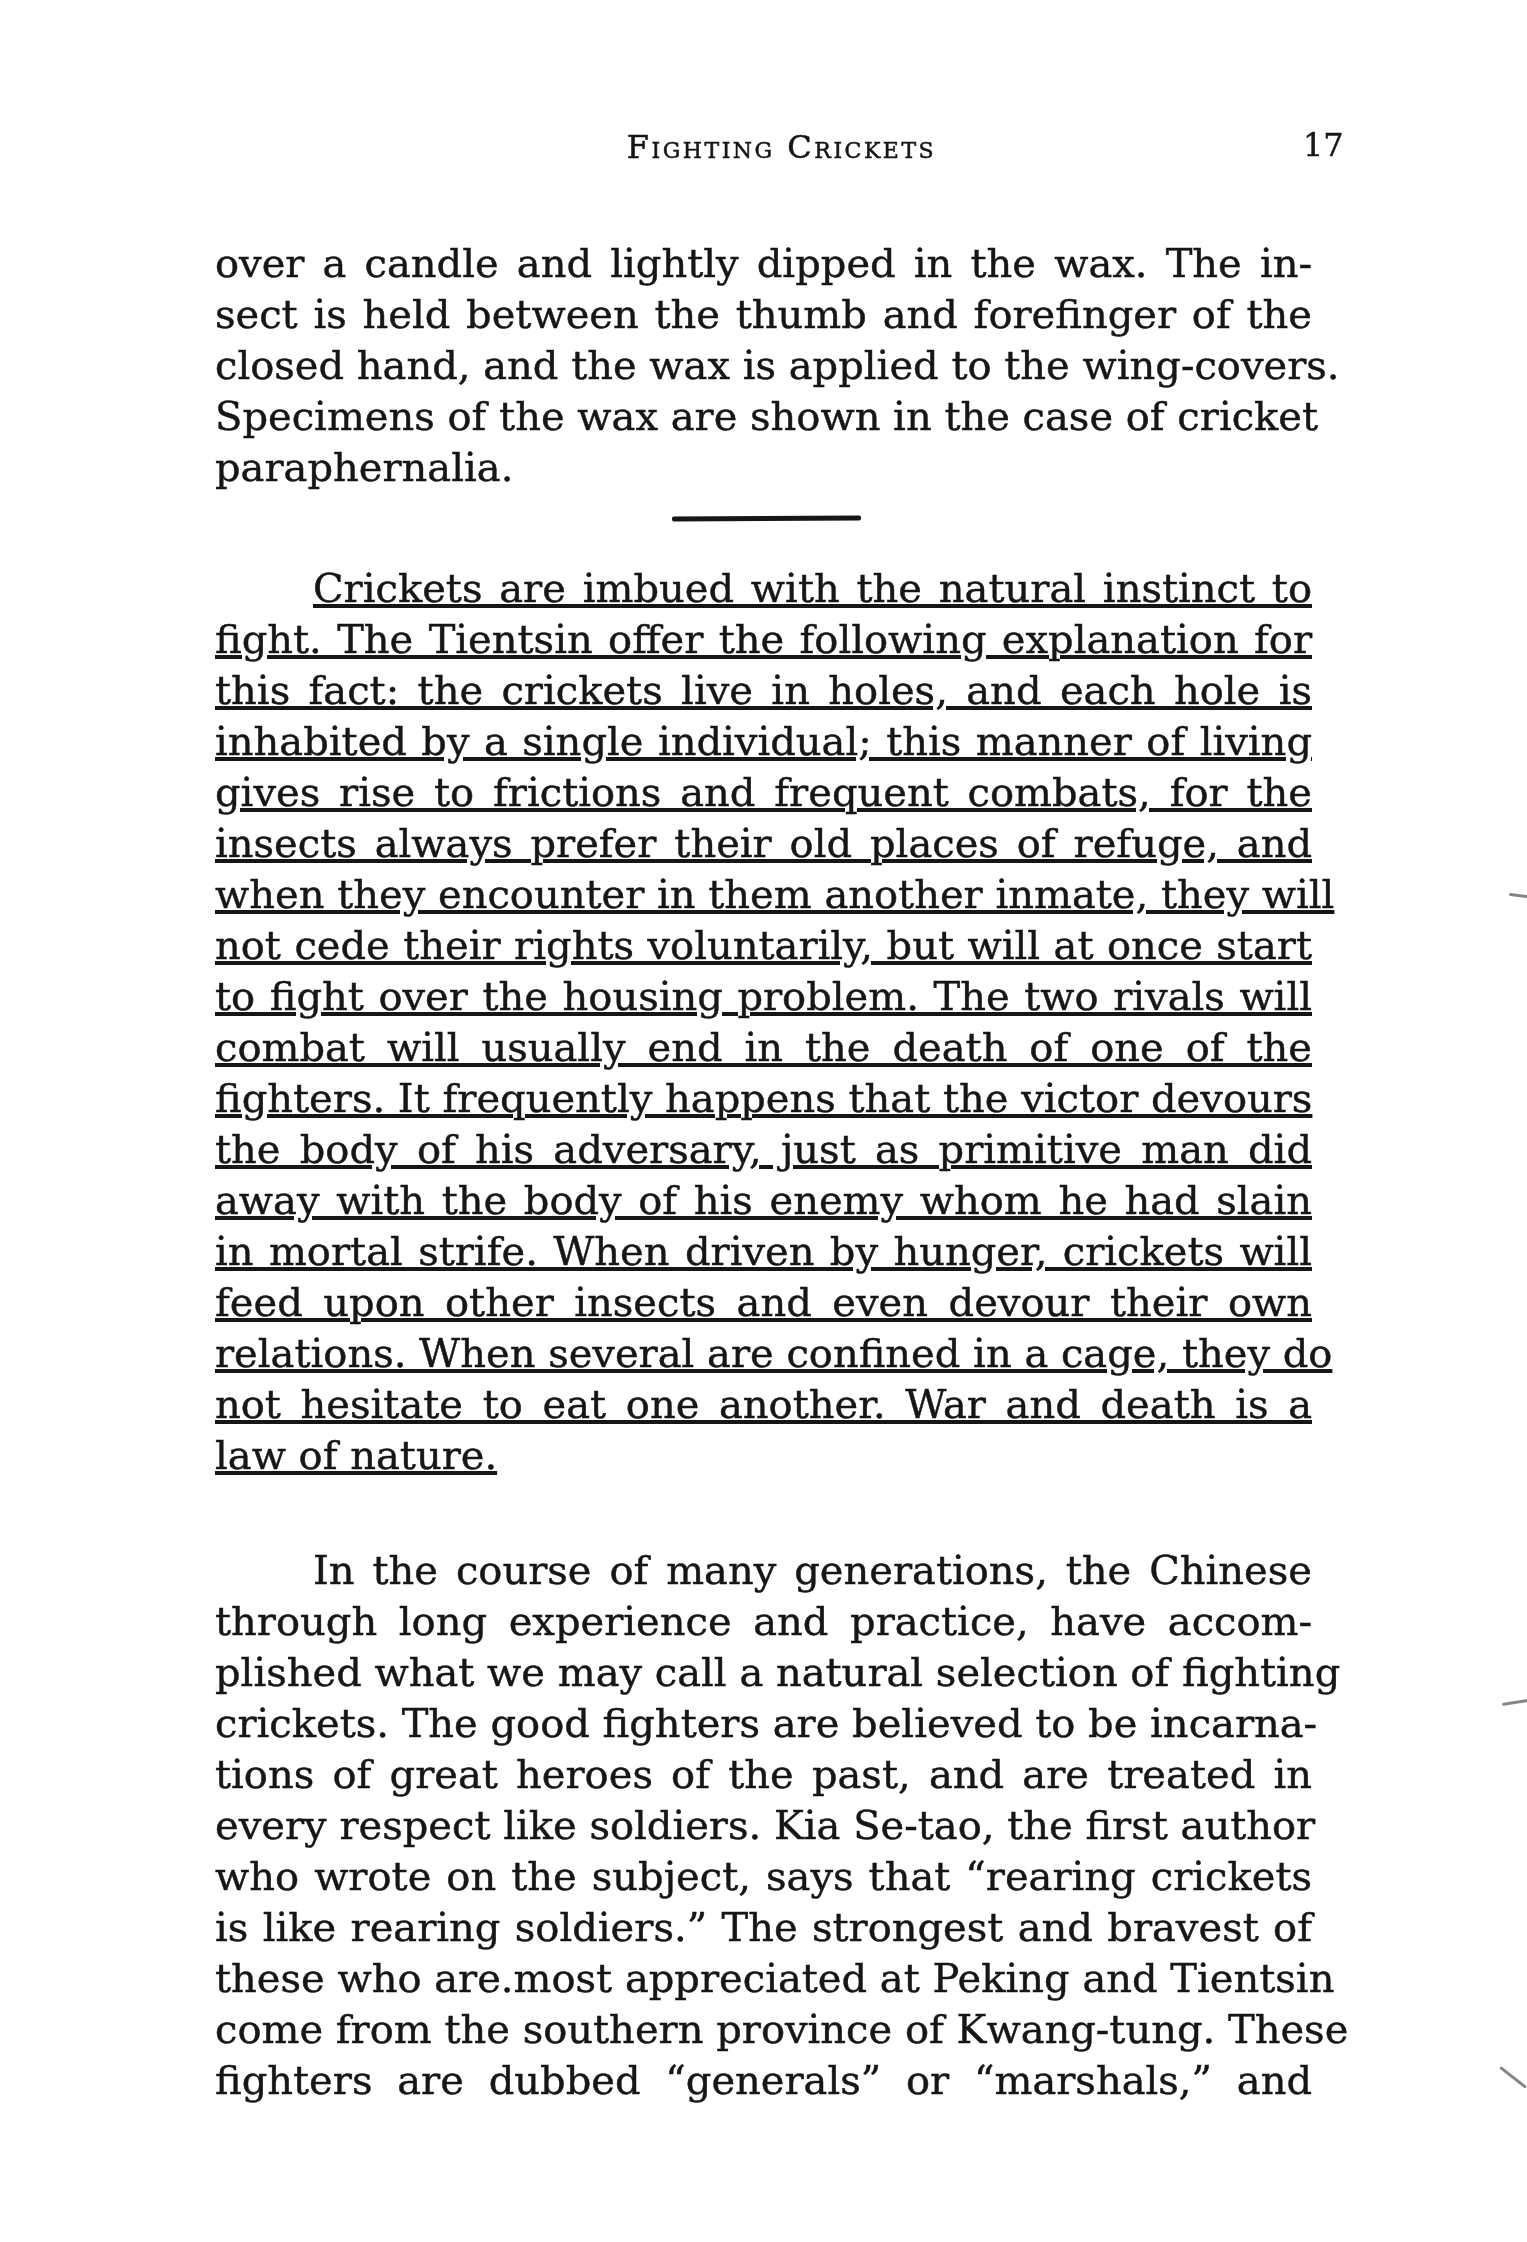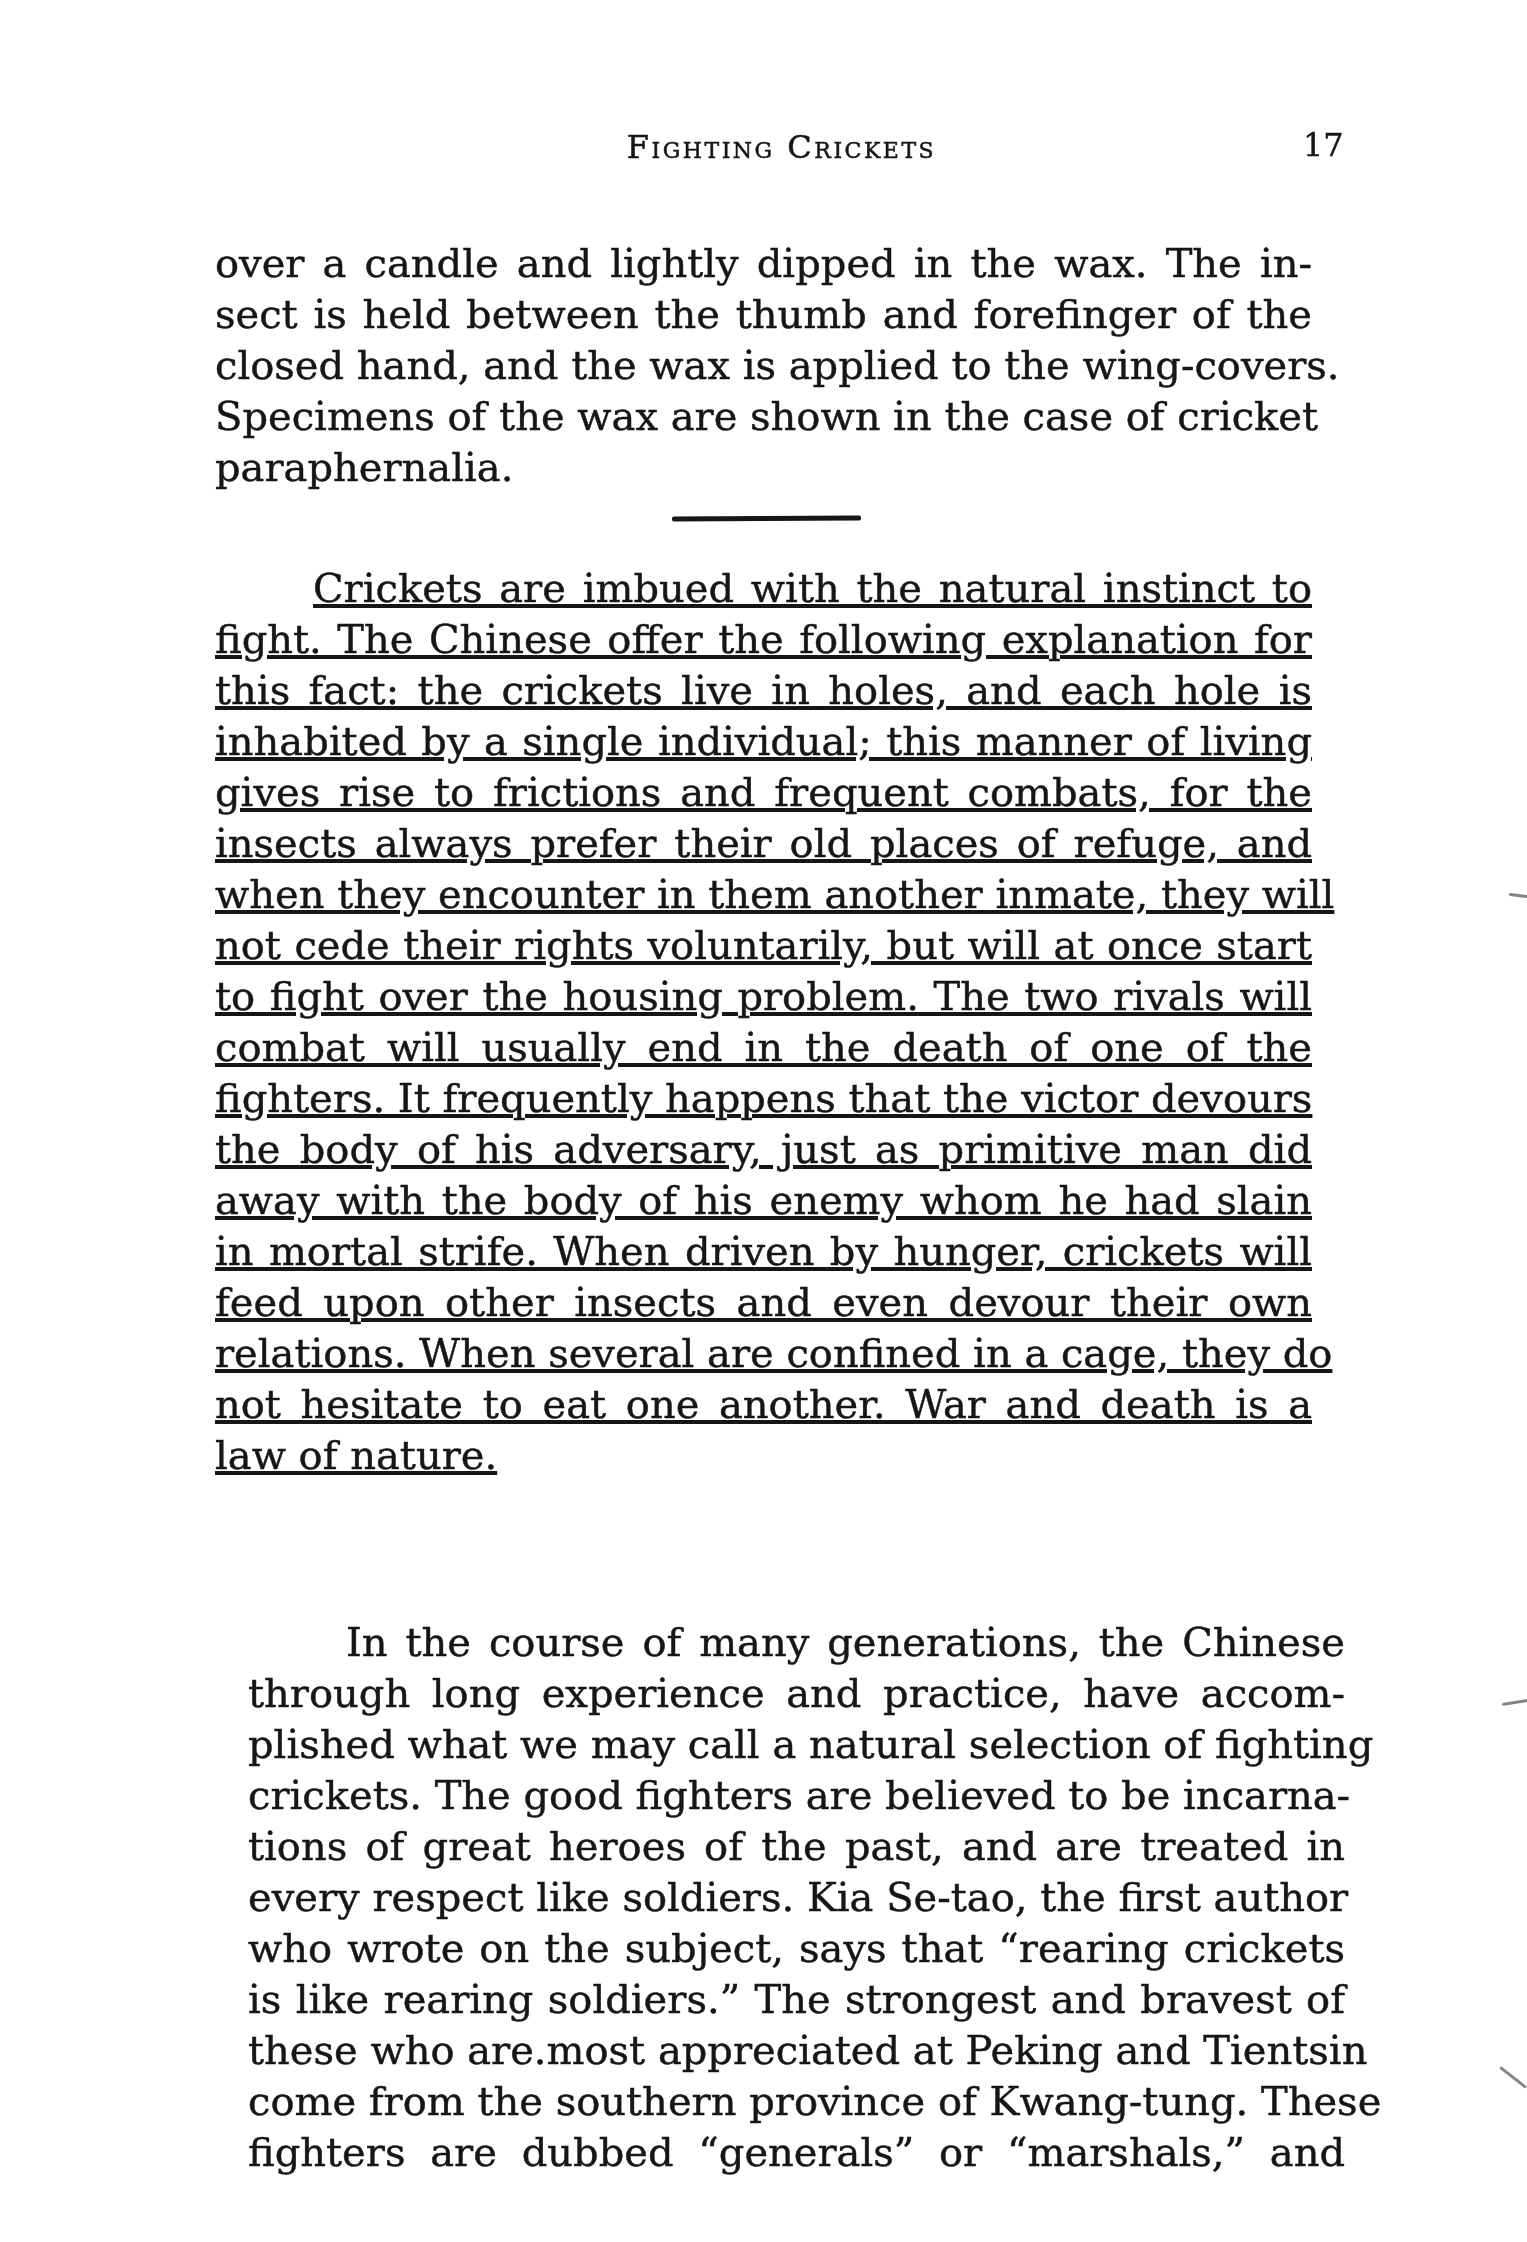--- a/index.html
+++ b/index.html
@@ -42,21 +42,21 @@
   .para {
     position: absolute;
     left: 215px;
     width: 1097px;
     font-size: 40px;
     line-height: 51px;
     -webkit-text-stroke: 0.45px var(--ink);
   }
   .para-1 { top: 218px; margin-top: 20px; }
   .para-2 { top: 563px; text-decoration: underline; }
-  .para-3 { top: 1617px; margin-left: 33px; }
+  .para-3 { top: 1545px; }
   .line {
     height: 51px;
     text-align: justify;
     text-align-last: justify;
     white-space: nowrap;
   }
   .line.indent { padding-left: 98px; }
   .line.flush-last { text-align-last: left; }
   .section-divider {
     position: absolute;
@@ -93,21 +93,21 @@
       <div class="line">sect is held between the thumb and forefinger of the</div>
       <div class="line">closed hand, and the wax is applied to the wing-covers.</div>
       <div class="line">Specimens of the wax are shown in the case of cricket</div>
       <div class="line flush-last">paraphernalia.</div>
     </div>
 
   <div class="section-divider"></div>
 
   <div class="para para-2">
       <div class="line indent">Crickets are imbued with the natural instinct to</div>
-      <div class="line">fight. The Chinese offer the following explanation for</div>
+      <div class="line">fight. The Tientsin offer the following explanation for</div>
       <div class="line">this fact: the crickets live in holes, and each hole is</div>
       <div class="line">inhabited by a single individual; this manner of living</div>
       <div class="line">gives rise to frictions and frequent combats, for the</div>
       <div class="line">insects always prefer their old places of refuge, and</div>
       <div class="line">when they encounter in them another inmate, they will</div>
       <div class="line">not cede their rights voluntarily, but will at once start</div>
       <div class="line">to fight over the housing problem. The two rivals will</div>
       <div class="line">combat will usually end in the death of one of the</div>
       <div class="line">fighters. It frequently happens that the victor devours</div>
       <div class="line">the body of his adversary, just as primitive man did</div>

